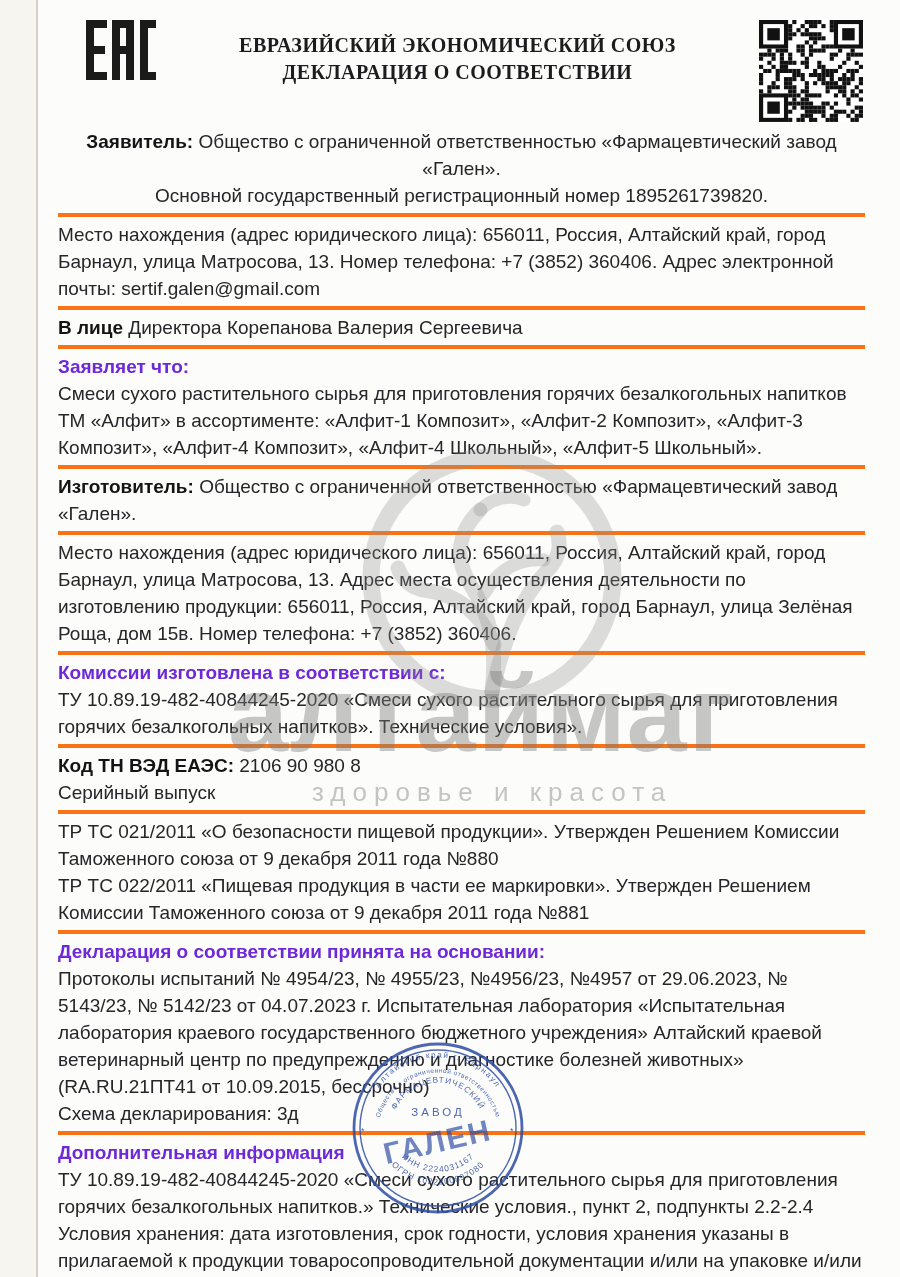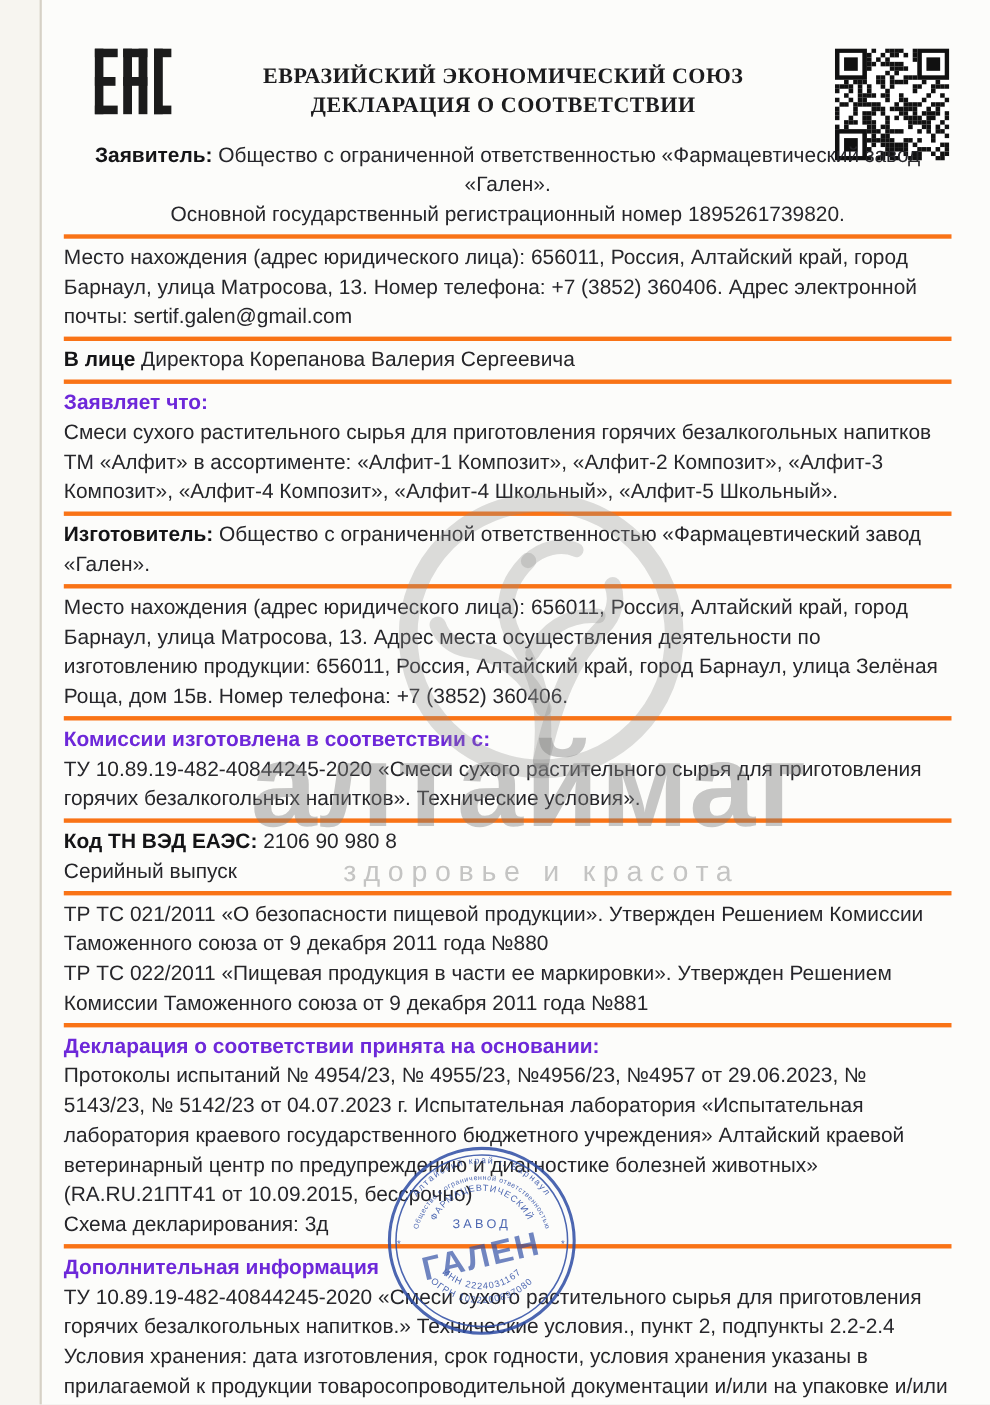--- a/index.html
+++ b/index.html
@@ -1,20 +1,20 @@
 <!DOCTYPE html>
 <html lang="ru"><head>
 <meta charset="utf-8">
 <style>
   html,body{margin:0;padding:0;}
   body{background:#e8e6e0;font-family:"Liberation Sans",sans-serif;}
   .page{position:relative;width:900px;height:1277px;background:#fcfcfa;overflow:hidden;margin:0 auto;}
   .scan-edge{position:absolute;left:0;top:0;width:36px;height:1277px;background:#f7f5f0;border-right:2px solid #d6d1c6;}
   .content{position:absolute;left:58px;top:0;width:807px;color:#26262a;font-size:19px;line-height:27px;}
-  .header{display:flex;align-items:flex-start;padding-top:44px;height:124px;box-sizing:border-box;}
+  .header{display:flex;align-items:flex-start;padding-top:20px;height:124px;box-sizing:border-box;}
   .eac{margin-left:28px;flex:0 0 auto;}
   .titles{flex:1 1 auto;text-align:center;font-family:"Liberation Serif",serif;font-weight:bold;
           font-size:20px;line-height:27px;letter-spacing:.5px;color:#1c1c1e;padding-top:12px;}
   .qr{flex:0 0 auto;margin-right:2px;}
   .sec{padding:4px 0;}
   .sec.rule{border-top:4px solid #f97316;}
   b{color:#141416;}
   .boldline{font-weight:bold;color:#6d28d9;}
   
   .wm{position:absolute;pointer-events:none;z-index:3;}

